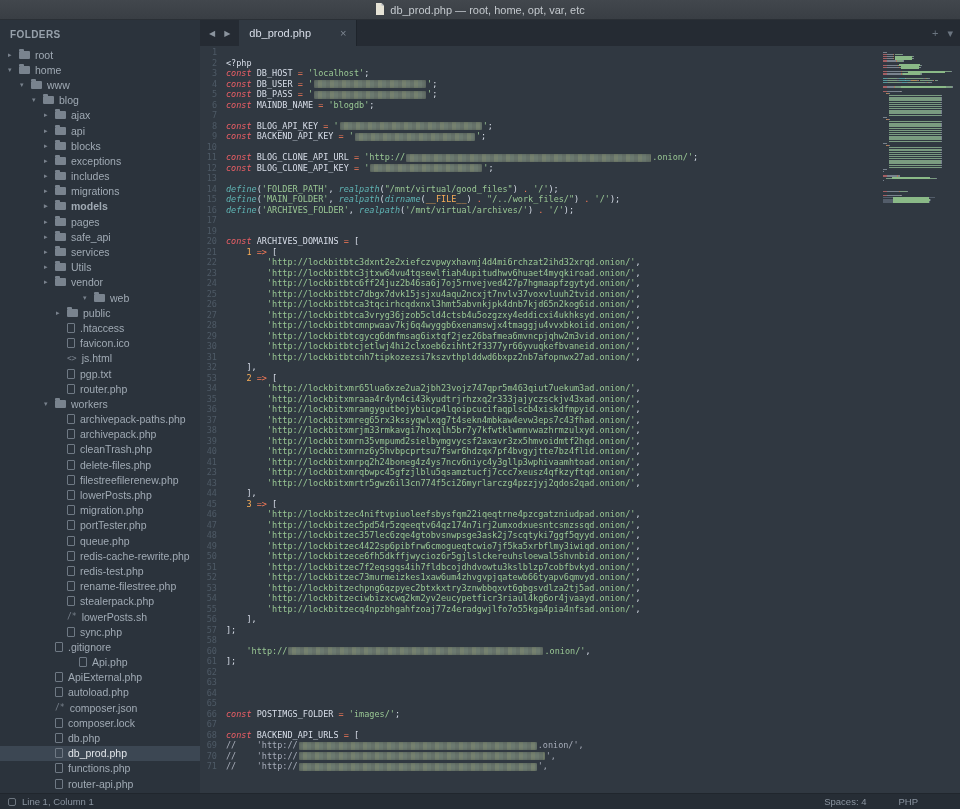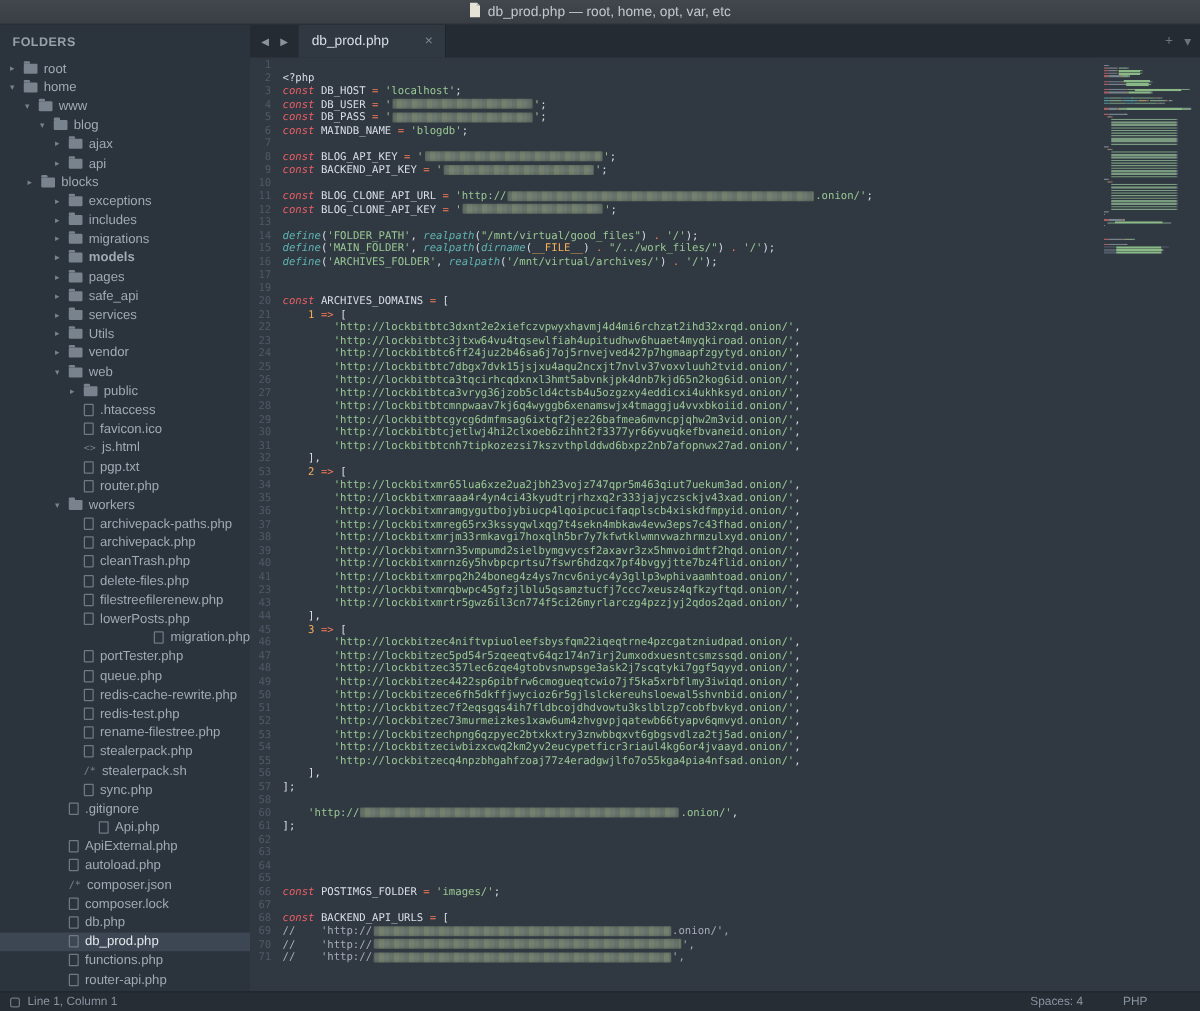--- a/index.html
+++ b/index.html
@@ -95,21 +95,21 @@
           <div class="tree-item" style="padding-left: 44px;">
             <span class="arrow">▸</span>
             <span class="ico ico-folder"></span>
             <span>ajax</span>
           </div>
           <div class="tree-item" style="padding-left: 44px;">
             <span class="arrow">▸</span>
             <span class="ico ico-folder"></span>
             <span>api</span>
           </div>
-          <div class="tree-item" style="padding-left: 22px;">
+          <div class="tree-item" style="padding-left: 44px;">
             <span class="arrow">▸</span>
             <span class="ico ico-folder"></span>
             <span>blocks</span>
           </div>
           <div class="tree-item" style="padding-left: 44px;">
             <span class="arrow">▸</span>
             <span class="ico ico-folder"></span>
             <span>exceptions</span>
           </div>
           <div class="tree-item" style="padding-left: 44px;">
@@ -145,21 +145,21 @@
           <div class="tree-item" style="padding-left: 44px;">
             <span class="arrow">▸</span>
             <span class="ico ico-folder"></span>
             <span>Utils</span>
           </div>
           <div class="tree-item" style="padding-left: 44px;">
             <span class="arrow">▸</span>
             <span class="ico ico-folder"></span>
             <span>vendor</span>
           </div>
-          <div class="tree-item" style="padding-left: 44px;">
+          <div class="tree-item" style="padding-left: 44px; margin-left: 39px;">
             <span class="arrow">▾</span>
             <span class="ico ico-folder"></span>
             <span>web</span>
           </div>
           <div class="tree-item" style="padding-left: 56px;">
             <span class="arrow">▸</span>
             <span class="ico ico-folder"></span>
             <span>public</span>
           </div>
           <div class="tree-item" style="padding-left: 56px;">
@@ -215,21 +215,21 @@
           <div class="tree-item" style="padding-left: 56px;">
             <span class="arrow"></span>
             <span class="ico ico-file"></span>
             <span>filestreefilerenew.php</span>
           </div>
           <div class="tree-item" style="padding-left: 56px;">
             <span class="arrow"></span>
             <span class="ico ico-file"></span>
             <span>lowerPosts.php</span>
           </div>
-          <div class="tree-item" style="padding-left: 56px; justify-content: flex-end;">
+          <div class="tree-item" style="padding-left: 56px;">
             <span class="arrow"></span>
             <span class="ico ico-file"></span>
             <span>migration.php</span>
           </div>
           <div class="tree-item" style="padding-left: 56px;">
             <span class="arrow"></span>
             <span class="ico ico-file"></span>
             <span>portTester.php</span>
           </div>
           <div class="tree-item" style="padding-left: 56px;">
@@ -253,21 +253,21 @@
             <span>rename-filestree.php</span>
           </div>
           <div class="tree-item" style="padding-left: 56px;">
             <span class="arrow"></span>
             <span class="ico ico-file"></span>
             <span>stealerpack.php</span>
           </div>
           <div class="tree-item" style="padding-left: 56px;">
             <span class="arrow"></span>
             <span class="ico ico-text">/*</span>
-            <span>stealerpack.sh</span>
+            <span>lowerPosts.sh</span>
           </div>
           <div class="tree-item" style="padding-left: 56px;">
             <span class="arrow"></span>
             <span class="ico ico-file"></span>
             <span>sync.php</span>
           </div>
           <div class="tree-item" style="padding-left: 44px;">
             <span class="arrow"></span>
             <span class="ico ico-file"></span>
             <span>.gitignore</span>

